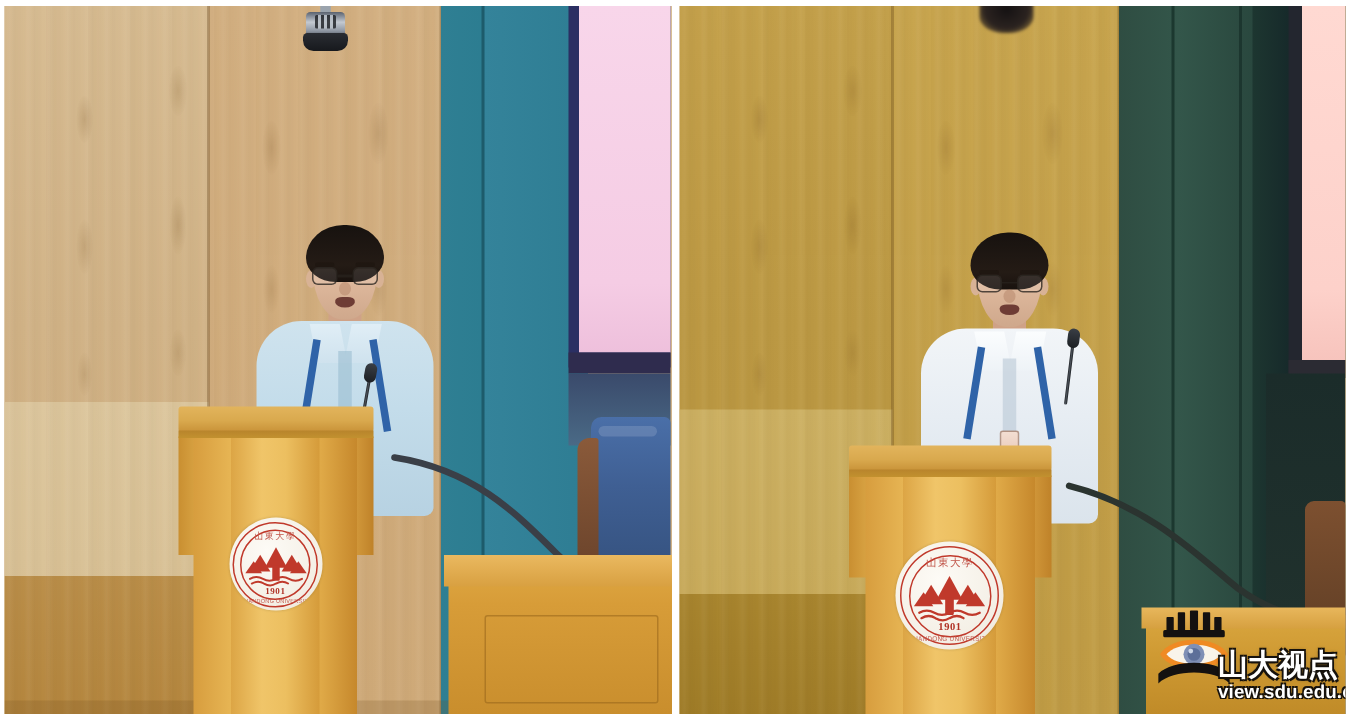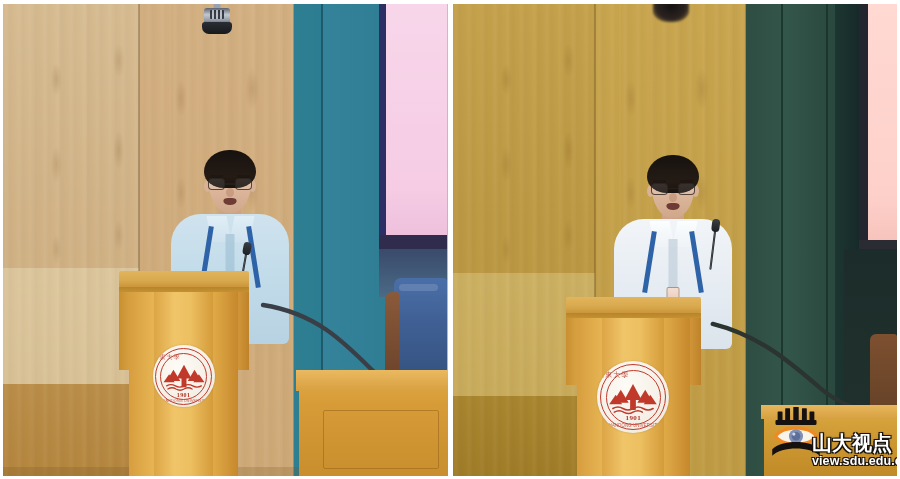--- a/index.html
+++ b/index.html
@@ -400,20 +400,21 @@
     position: absolute; left: 0; right: 0; bottom: 7%;
     text-align: center;
     font-family: "Liberation Sans", sans-serif;
     color: #c2584c;
     letter-spacing: .2px;
     white-space: nowrap;
     transform: scaleX(.92);
   }
   .emblem .cn-name {
     position: absolute; left: 0; right: 0; top: 12%;
+    text-align: center;
     font-family: "Liberation Serif", serif;
     color: #c2584c;
     letter-spacing: 1px;
   }
   .p-left .emblem { top: 36%; width: 62px; height: 62px; }
   .p-left .emblem .year { font-size: 6px; }
   .p-left .emblem .uni-name { font-size: 4px; }
   .p-left .emblem .cn-name { font-size: 6px; }
   .p-right .emblem { top: 36%; width: 72px; height: 72px; }
   .p-right .emblem .year { font-size: 7px; }

